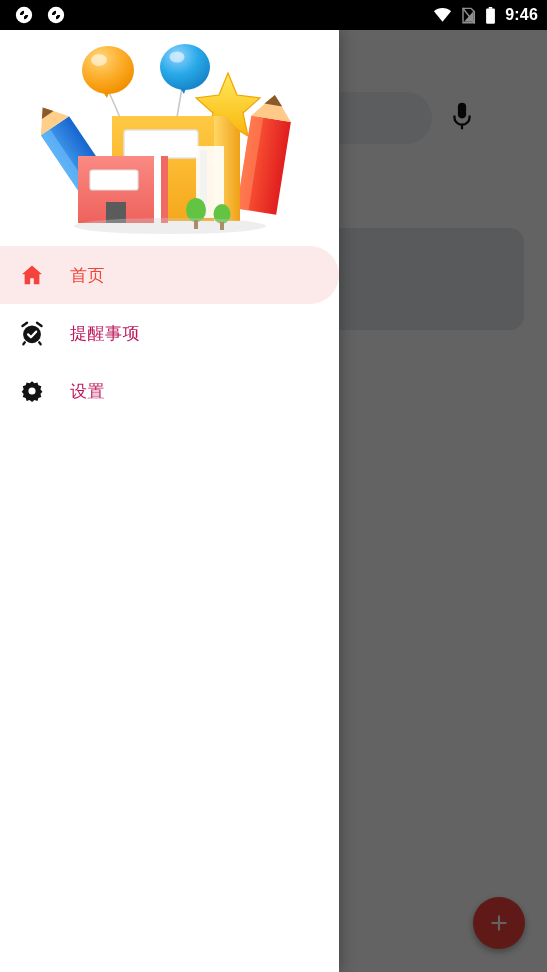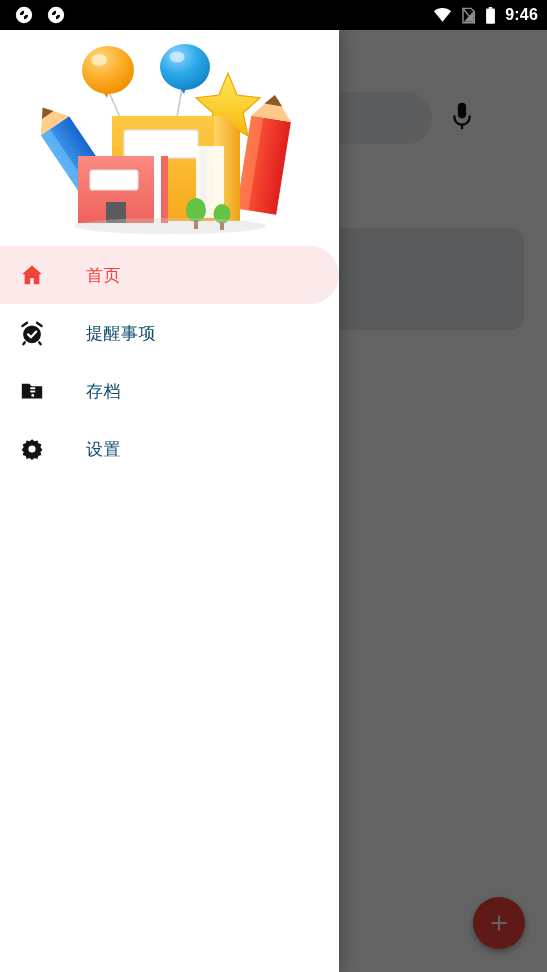--- a/index.html
+++ b/index.html
@@ -158,36 +158,36 @@
 
   .menu-list { padding-top: 8px; }
 
   .menu-item {
     position: relative;
     height: 58px;
     margin: 0 0 0 0;
     padding-left: 18px;
     display: flex;
     align-items: center;
-    gap: 40px;
+    gap: 24px;
     border-top-right-radius: 29px;
     border-bottom-right-radius: 29px;
   }
   .menu-item.selected {
     background: #fceaea;
   }
   .menu-item.selected .menu-label { color: #f4433c; }
   .menu-icon {
     width: 28px; height: 28px;
     display: flex; align-items: center; justify-content: center;
     flex: none;
   }
   .menu-label {
     font-size: 17px;
-    color: #0c4a6e;
+    color: #be185d;
     letter-spacing: .5px;
   }
 </style>
 </head>
 <body>
 
 <div id="app">
 
   <div class="bg-app">
 
@@ -342,31 +342,20 @@
             <line x1="20.8" y1="5.6" x2="16.6" y2="2.6" stroke="#131313" stroke-width="2.2" stroke-linecap="round"></line>
             <circle cx="12" cy="13.2" r="8.2" fill="#131313"></circle>
             <path d="M8.4 13.3 l2.6 2.6 4.8 -5.1" fill="none" stroke="#ffffff" stroke-width="2.1" stroke-linecap="round" stroke-linejoin="round"></path>
             <line x1="5.4" y1="20.6" x2="4" y2="22.4" stroke="#131313" stroke-width="2.1" stroke-linecap="round"></line>
             <line x1="18.6" y1="20.6" x2="20" y2="22.4" stroke="#131313" stroke-width="2.1" stroke-linecap="round"></line>
           </svg>
         </span>
         <span class="menu-label">提醒事项</span>
       </div>
 
-      <div class="menu-item">
-        <span class="menu-icon">
-          <svg width="26" height="26" viewBox="0 0 24 24">
-            <path d="M2.6 5.4 h7 l2 2.2 h9.8 v11.4 h-18.8 z" fill="#131313"></path>
-            <rect x="10.4" y="8.6" width="4.6" height="1.7" fill="#ffffff"></rect>
-            <rect x="10.4" y="11.6" width="4.6" height="1.7" fill="#ffffff"></rect>
-            <circle cx="12.7" cy="16.1" r="1.3" fill="#ffffff"></circle>
-          </svg>
-        </span>
-        <span class="menu-label">存档</span>
-      </div>
 
 
       <div class="menu-item">
         <span class="menu-icon">
           <svg width="26" height="26" viewBox="0 0 24 24">
             <path d="M12 1.6 l2.6 2.1 3.2 -1 1 3.2 3.2 1 -1 3.2 2.1 2.6 -2.1 2.6 1 3.2 -3.2 1 -1 3.2 -3.2 -1 -2.6 2.1 -2.6 -2.1 -3.2 1 -1 -3.2 -3.2 -1 1 -3.2 -2.1 -2.6 2.1 -2.6 -1 -3.2 3.2 -1 1 -3.2 3.2 1 z" fill="#131313" transform="scale(0.86) translate(2 2)"></path>
             <circle cx="12" cy="12" r="3.3" fill="#ffffff"></circle>
           </svg>
         </span>
         <span class="menu-label">设置</span>

